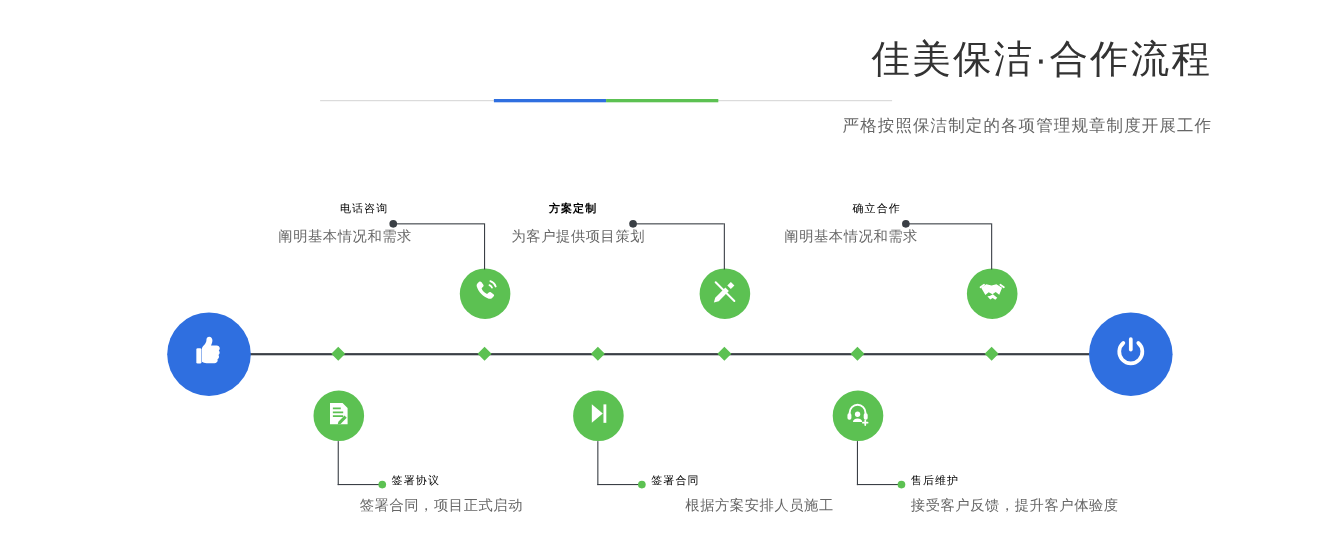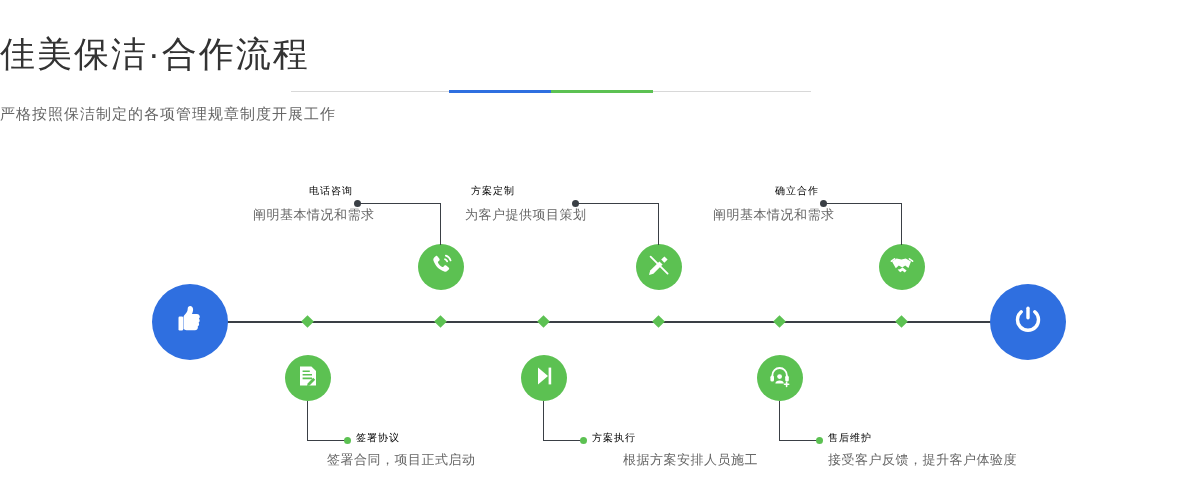--- a/index.html
+++ b/index.html
@@ -18,21 +18,21 @@
     width: 1202px;
     height: 502px;
   }
 
   
   .header {
     position: absolute;
     left: 0;
     top: 30px;
     width: 1102px;
-    text-align: left;
+    text-align: right;
   }
   .title {
     font-size: 35px;
     color: #333333;
     letter-spacing: 2px;
     font-weight: normal;
     line-height: 48px;
     margin: 0;
   }
   .rule-wrap {
@@ -242,41 +242,41 @@
           <path fill="#ffffff" d="M4.2 18.6l9.2-9.2 3.2 3.2-9.2 9.2-4.4 1.2z"></path>
           <path fill="#ffffff" d="M15.2 7.6l3.2-3.2 3.2 3.2-3.2 3.2z"></path>
           <path d="M4.6 4.6l17 17" stroke="#ffffff" stroke-width="1.8" stroke-linecap="round" fill="none"></path>
         </svg>
       </span>
     </div>
     <div class="diamond" style="left:654px; top:167px;"></div>
     <div class="connector conn-v" style="left:658px; top:53px; height:42px;"></div>
     <div class="connector conn-h" style="left:576px; top:53px; width:82px;"></div>
     <div class="dot dot-dark" style="left:572px; top:50px;"></div>
-    <div class="label top" style="left:471px; top:30px; width:100px; text-align:left;">
+    <div class="label top" style="left:471px; top:30px; width:100px; text-align:center;font-weight:bold;">
       <div class="lbl-title">方案定制</div>
     </div>
     <div class="label top" style="left:465px; top:55px;">
       <div class="lbl-desc">为客户提供项目策划</div>
     </div>
 
     <div class="node" style="left:521px; top:205px;">
       <span>
         <svg width="26" height="26" viewBox="0 0 26 26" aria-hidden="true">
           <path fill="#ffffff" d="M7 4.6l10 8.4-10 8.4z"></path>
           <rect x="17.6" y="4.6" width="2.6" height="16.8" fill="#ffffff"></rect>
         </svg>
       </span>
     </div>
     <div class="diamond" style="left:539px; top:167px;"></div>
     <div class="connector conn-v" style="left:543px; top:251px; height:40px;"></div>
     <div class="connector conn-h" style="left:543px; top:290px; width:40px;"></div>
     <div class="dot dot-green" style="left:580px; top:287px;"></div>
     <div class="label bottom" style="left:592px; top:277px;">
-      <div class="lbl-title">方案执行</div>
+      <div class="lbl-title">签署合同</div>
     </div>
     <div class="label bottom" style="left:623px; top:300px;">
       <div class="lbl-desc">根据方案安排人员施工</div>
     </div>
 
     <div class="node" style="left:879px; top:94px;">
       <span>
         <svg width="26" height="26" viewBox="0 0 26 26" aria-hidden="true">
           <path fill="#ffffff" d="M3 9.6l4.6-3.2 4.8 1.2 4.4-1.2 5.2 3.2-2.6 6.4-3.2-2.6-3 2-3.4-1.8-3 2.6z"></path>
           <path d="M2.4 9.2l3.2-2.4M23.6 9.2l-3.2-2.4" stroke="#ffffff" stroke-width="1.6" stroke-linecap="round" fill="none"></path>

